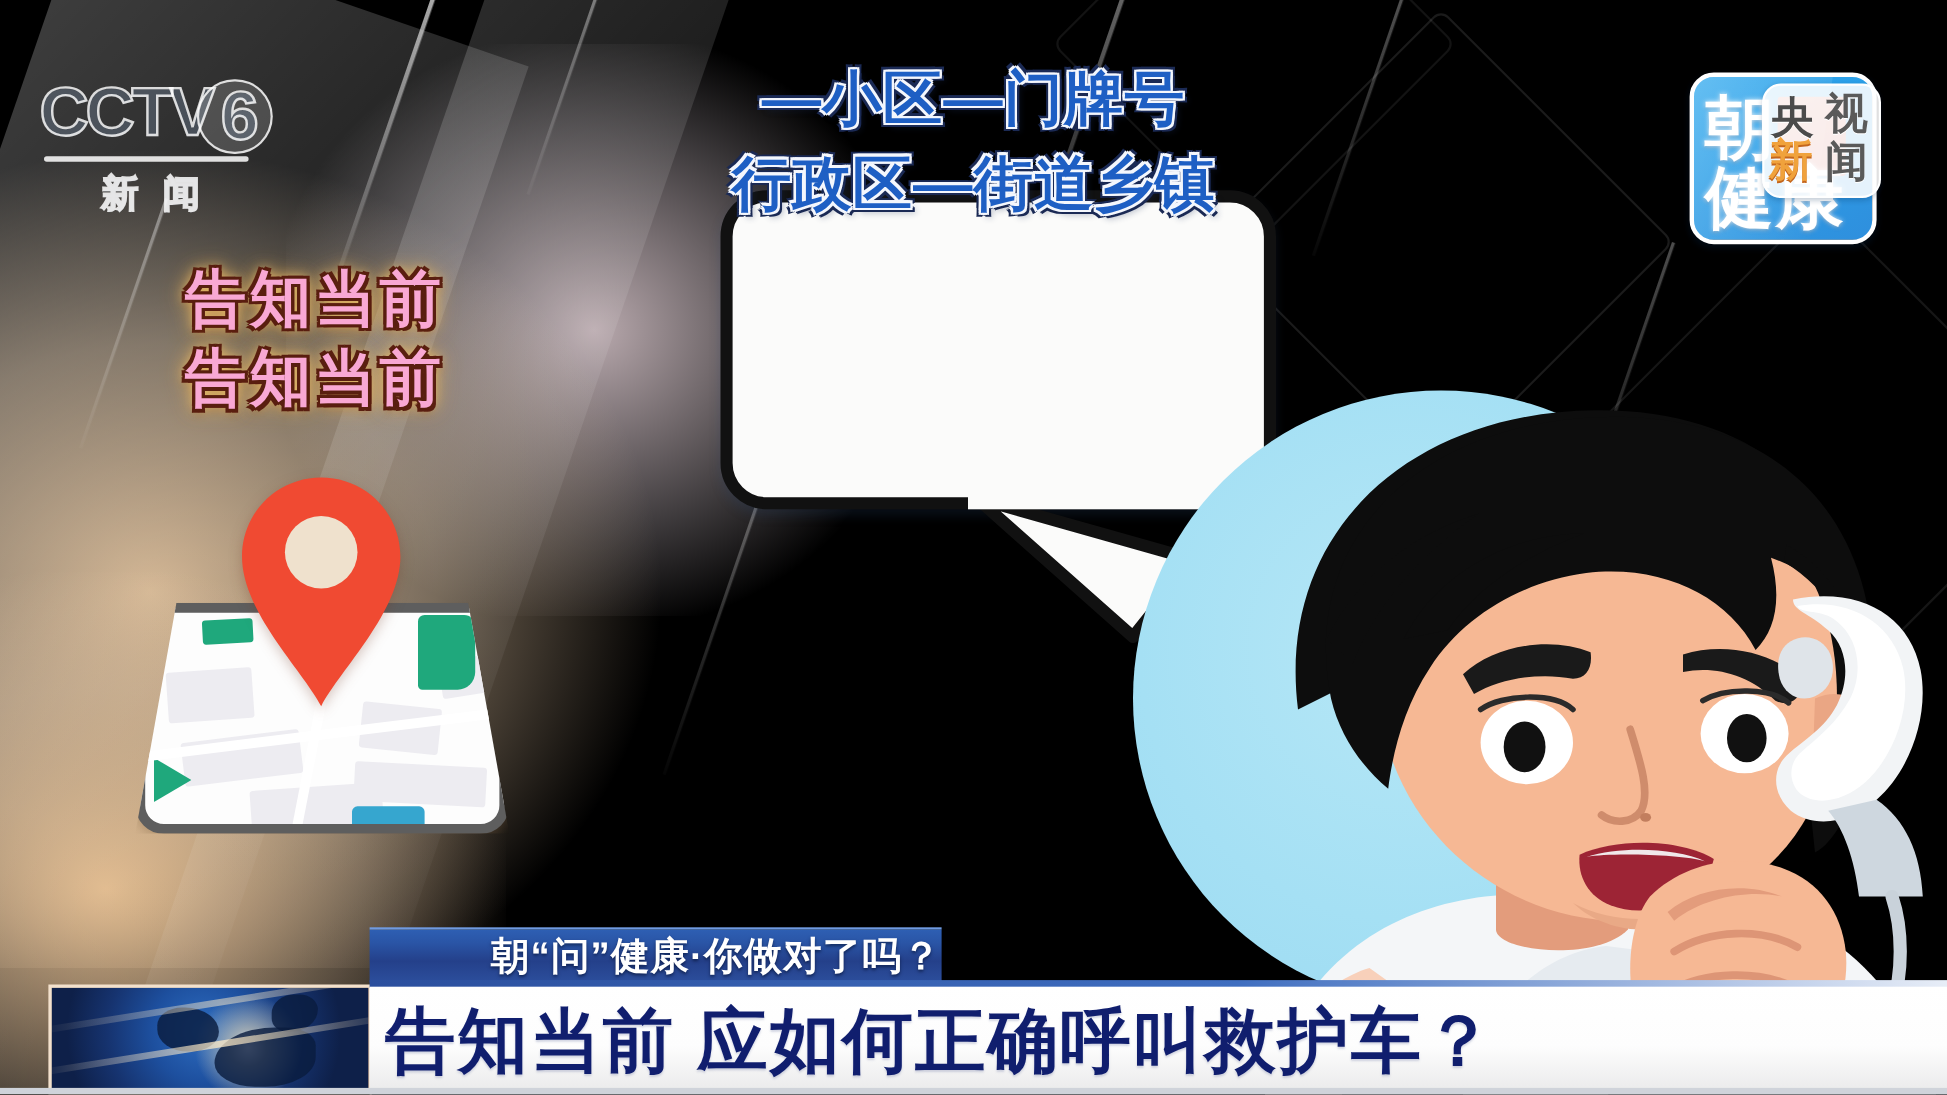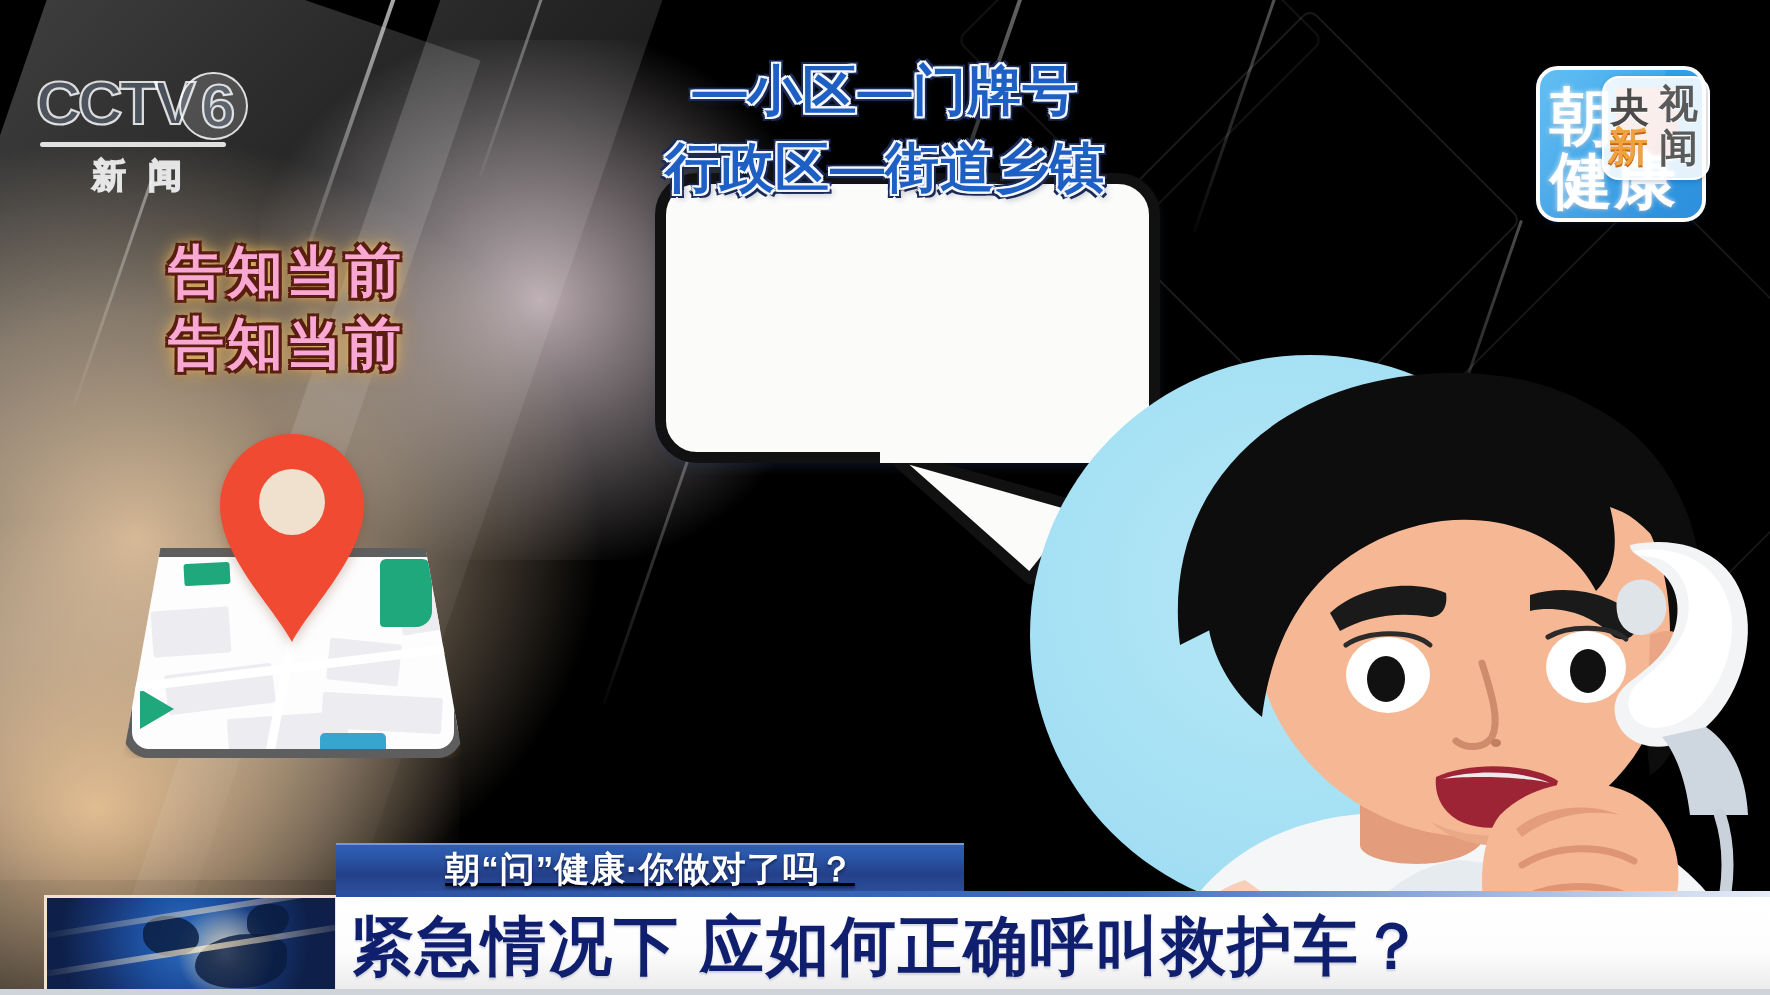--- a/index.html
+++ b/index.html
@@ -255,24 +255,24 @@
   }
   #globe-thumb .gstreak {
     position:absolute; height:6px; border-radius:4px;
     background:linear-gradient(90deg, rgba(255,255,255,0.0), rgba(255,236,200,0.95), rgba(255,255,255,0.0));
     transform-origin:left center;
   }
 
   
   #sub-banner {
     position:absolute; left:336px; top:843px;
-    width:628px; height:50px;
+    width:520px; height:50px;
     background:linear-gradient(180deg,#2e5fb3 0%,#2a55a6 25%,#24408a 60%,#2c4e9c 100%);
     border-top:2px solid #6f9ae0;
-    display:flex; align-items:center; justify-content:center;text-decoration:underline;
+    display:flex; align-items:center; justify-content:flex-end;
   }
   #sub-banner .txt {
     font-size:35px; font-weight:bold; color:#ffffff; letter-spacing:1px;
     text-shadow:0 2px 3px rgba(0,12,40,0.6);
     white-space:nowrap;
   }
 
   
   #headline-bar {
     position:absolute; left:336px; top:897px;
@@ -474,17 +474,17 @@
     <div class="gstreak" style="left:-10px; top:36px; width:330px; transform:rotate(-9deg); opacity:.55;"></div>
     <div class="gstreak" style="left:-10px; top:74px; width:330px; transform:rotate(-9deg); opacity:.8;"></div>
   </div>
 
   <div id="sub-banner">
     <span class="txt">朝“问”健康·你做对了吗？</span>
   </div>
 
   <div id="headline-strip"></div>
   <div id="headline-bar">
-    <span class="txt">紧急情况下 应如何正确呼叫救护车？</span>
+    <span class="txt">告知当前 应如何正确呼叫救护车？</span>
   </div>
   <div id="bottom-rule"></div>
 
 </div>
 
 </body></html>

